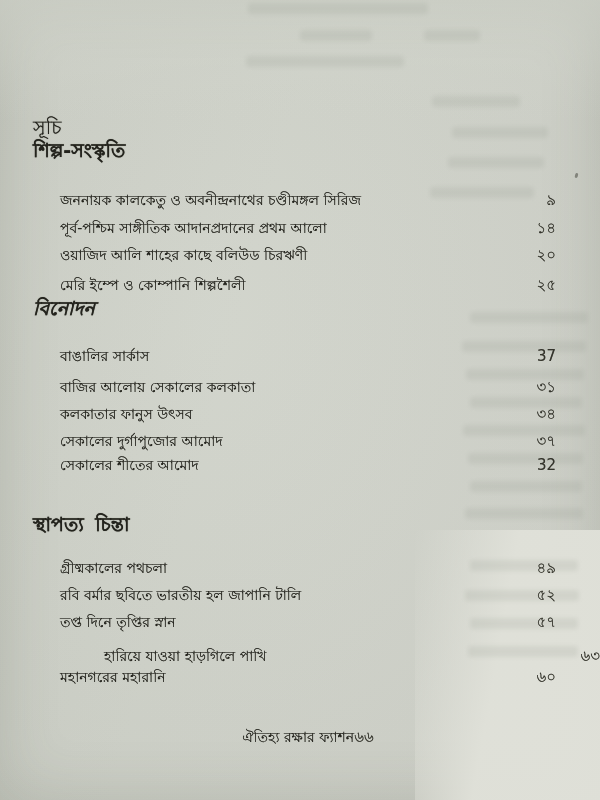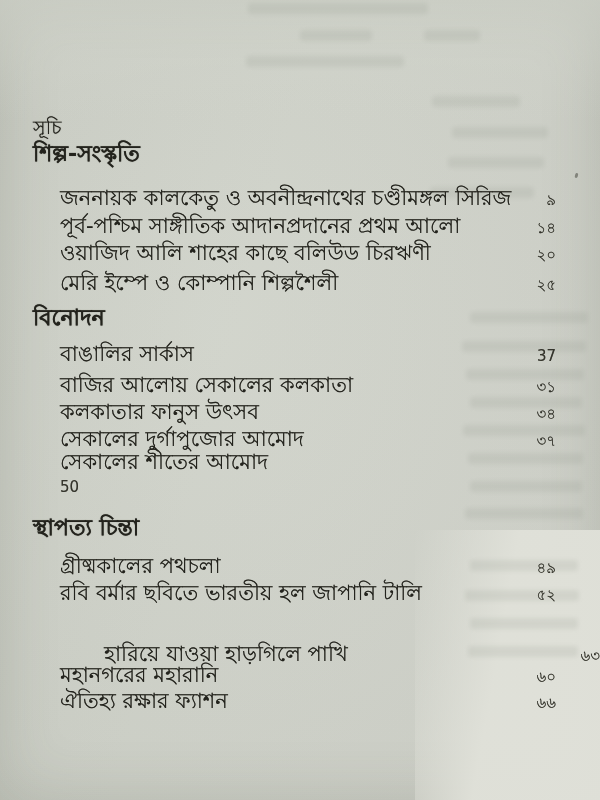--- a/index.html
+++ b/index.html
@@ -28,29 +28,29 @@
     pointer-events:none;
   }
   .page-title{
     position:absolute;left:33px;top:73px;
     font-size:19px;letter-spacing:0.2px;
     text-shadow:0 0 0.7px rgba(35,35,25,0.6);
     margin-top:40px;
   }
   .sec-heading{
     position:absolute;left:33px;
-    font-size:22px;font-weight:bold;
+    font-size:19px;font-weight:bold;
     text-shadow:0 0 0.7px rgba(35,35,25,0.7);
   }
   .row{
     position:absolute;left:60px;width:496px;
     display:flex;justify-content:space-between;align-items:baseline;
   }
   .row .t{
-    font-size:21px;line-height:22px;
+    font-size:14px;line-height:22px;
     text-shadow:0 0 0.6px rgba(35,35,25,0.55);
     white-space:nowrap;
   }
   .row .n{
     font-size:15px;color:#34342c;padding-top:5px;
     text-shadow:0 0 0.6px rgba(35,35,25,0.45);
   }
   
   .ghost{
     position:absolute;height:11px;border-radius:3px;
@@ -106,57 +106,61 @@
   </div>
   <div class="row" style="top:238px;">
     <span class="t">ওয়াজিদ আলি শাহের কাছে বলিউড চিরঋণী</span>
     <span class="n">২০</span>
   </div>
   <div class="row" style="top:268px;">
     <span class="t">মেরি ইম্পে ও কোম্পানি শিল্পশৈলী</span>
     <span class="n">২৫</span>
   </div>
 
-  <div class="sec-heading" style="top:300px;">বিনোদন</div>
+  <div class="sec-heading" style="top:294px;font-style:italic;">বিনোদন</div>
   <div class="row" style="top:342px;">
     <span class="t">বাঙালির সার্কাস</span>
     <span class="n">37</span>
   </div>
   <div class="row" style="top:370px;">
     <span class="t">বাজির আলোয় সেকালের কলকাতা</span>
     <span class="n">৩১</span>
   </div>
   <div class="row" style="top:397px;">
     <span class="t">কলকাতার ফানুস উৎসব</span>
     <span class="n">৩৪</span>
   </div>
   <div class="row" style="top:424px;">
     <span class="t">সেকালের দুর্গাপুজোর আমোদ</span>
     <span class="n">৩৭</span>
   </div>
-  <div class="row" style="top:451px;flex-direction:column;">
+  <div class="row" style="top:451px;">
     <span class="t">সেকালের শীতের আমোদ</span>
-    <span class="n">50</span>
+    <span class="n">32</span>
   </div>
 
-  <div class="sec-heading" style="top:510px;">স্থাপত্য চিন্তা</div>
+  <div class="sec-heading" style="top:510px;font-family:Liberation Mono, monospace;">স্থাপত্য চিন্তা</div>
   <div class="row" style="top:551px;">
     <span class="t">গ্রীষ্মকালের পথচলা</span>
     <span class="n">৪৯</span>
   </div>
   <div class="row" style="top:578px;">
     <span class="t">রবি বর্মার ছবিতে ভারতীয় হল জাপানি টালি</span>
     <span class="n">৫২</span>
+  </div>
+  <div class="row" style="top:605px;">
+    <span class="t">তপ্ত দিনে তৃপ্তির স্নান</span>
+    <span class="n">৫৭</span>
   </div>
   <div class="row" style="top:660px;">
     <span class="t">মহানগরের মহারানি</span>
     <span class="n">৬০</span>
   </div>
   <div class="row" style="top:639px;margin-left:44px;">
     <span class="t">হারিয়ে যাওয়া হাড়গিলে পাখি</span>
     <span class="n">৬৩</span>
   </div>
-  <div class="row" style="top:686px;">
+  <div class="row" style="top:720px;justify-content:center;">
     <span class="t">ঐতিহ্য রক্ষার ফ্যাশন</span>
     <span class="n">৬৬</span>
   </div>
 
 </div>
 
 </body></html>

